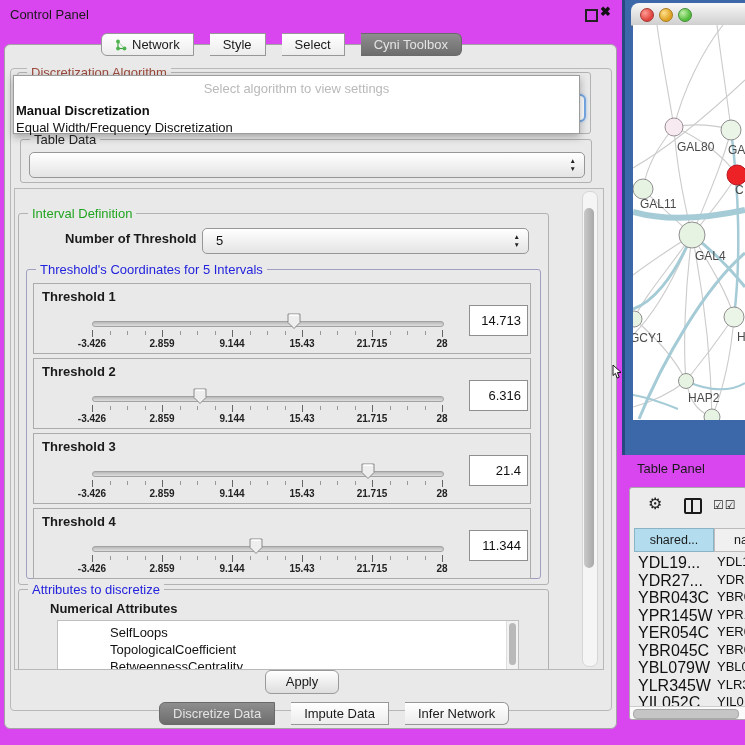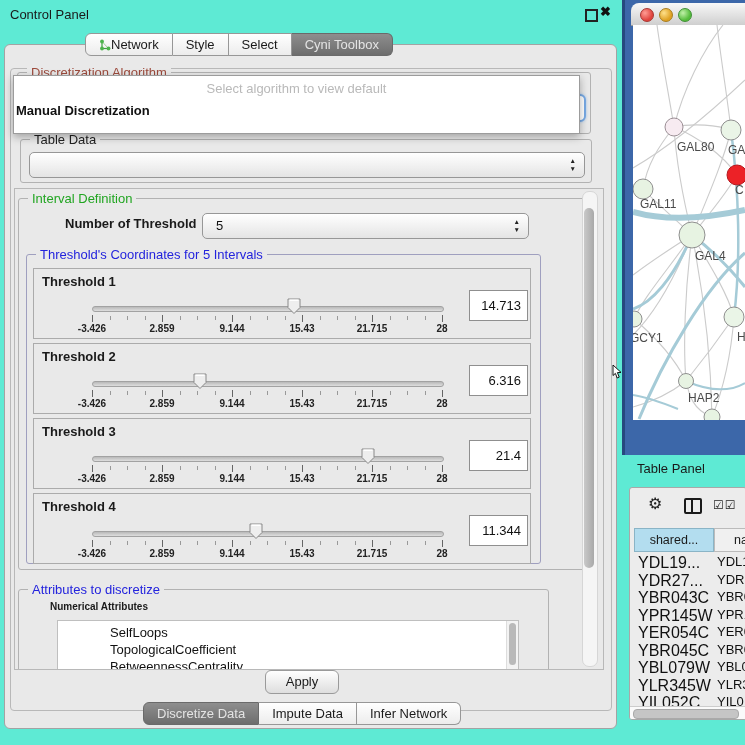--- a/index.html
+++ b/index.html
@@ -1,32 +1,32 @@
 <!DOCTYPE html>
 <html><head>
 <meta charset="utf-8">
 <style>
   html,body{margin:0;padding:0;}
-  #root{position:relative;width:745px;height:745px;background:#5eead4;overflow:hidden;
+  #root{position:relative;width:745px;height:745px;background:#d946ef;overflow:hidden;
         font-family:"Liberation Sans",sans-serif;color:#1a1a1a;}
   .abs{position:absolute;}
 
   
   .cp-title{left:10px;top:7px;font-size:13px;}
   .float-btn{left:585px;top:9px;width:9px;height:9px;border:2px solid #222;background:transparent;}
   .close-btn{left:600px;top:4px;font-size:13px;font-weight:bold;color:#111;}
 
   .outer-panel{left:4px;top:44px;width:611px;height:683px;border:1px solid #a3a3a3;border-radius:6px;background:#e9e9e9;}
   .inner-panel{left:10px;top:68px;width:600px;height:641px;border:1px solid #b8b8b8;border-radius:4px;background:#e9e9e9;}
 
   
   .segbar{display:flex;z-index:20;}
   .seg{height:21px;line-height:21px;padding:0 13px;background:linear-gradient(#ffffff,#ececec);
-       border:1px solid #979797;border-left:none;font-size:13px;display:flex;align-items:center;
-       color:#1a1a1a;white-space:nowrap;}
+       border:1px solid #979797;border-left:none;font-size:13px;display:flex;align-items:center;gap:5px;
+       color:#1a1a1a;white-space:nowrap;margin-left:16px;}
   .seg:first-child{border-left:1px solid #979797;border-radius:6px 0 0 6px;}
   .seg:last-child{border-radius:0 6px 6px 0;}
   .seg.sel{background:linear-gradient(#8e8e8e,#6d6d6d);color:#e4e4e4;border-color:#6a6a6a;}
   #top-tabs{left:85px;top:33px;}
   #bottom-tabs{left:143px;top:702px;}
 
   
   .group{position:absolute;border:1px solid #b2b2b2;border-radius:3px;}
   .group-label{position:absolute;top:-8px;left:9px;background:#e9e9e9;padding:0 4px;font-size:13px;white-space:nowrap;}
   .lbl-green{color:#21a521;}
@@ -61,21 +61,21 @@
              border:1px solid #a2a2a2;border-radius:3px;}
   .tick{position:absolute;width:1px;background:#666;}
   .tick.major{top:46px;height:7px;}
   .tick.minor{top:47px;height:4px;background:#999;}
   .tick-label{position:absolute;top:54px;width:56px;text-align:center;font-size:10px;font-weight:bold;color:#222;}
   .thr-thumb{position:absolute;top:29px;width:14px;height:17px;}
   .thr-value{position:absolute;left:435px;top:21px;width:51px;height:29px;background:#fff;border:1px solid #8f8f8f;
              font-size:13px;text-align:right;padding-right:6px;line-height:29px;box-sizing:content-box;color:#111;}
 
   
-  .attr-title{position:absolute;left:31px;top:11px;font-size:10px;font-weight:bold;}
+  .attr-title{position:absolute;left:31px;top:11px;font-size:13px;font-weight:bold;}
   #attr-list{position:absolute;left:38px;top:30px;width:460px;height:80px;background:#fff;border:1px solid #bfbfbf;overflow:hidden;}
   .attr-item{padding-left:12px;font-size:13px;height:17px;line-height:17px;color:#111;}
   #attr-list .inner{padding-top:3px;padding-left:40px;}
   .list-scroll{position:absolute;right:0;top:0;width:11px;height:100%;background:#f3f3f3;border-left:1px solid #ddd;}
   .list-scroll .thumb{position:absolute;left:2px;top:2px;width:7px;height:42px;background:#b9b9b9;border-radius:4px;}
 
   
   #apply-btn{left:265px;top:670px;width:72px;height:22px;background:linear-gradient(#ffffff,#dedede);
              border:1px solid #9a9a9a;border-radius:6px;font-size:13px;text-align:center;line-height:22px;}
 
@@ -145,39 +145,40 @@
         <span>Cyni Toolbox</span>
       </div>
     </div>
 
   <div class="group" style="left:17px;top:72px;width:572px;height:60px;">
     <span class="group-label lbl-red">Discretization Algorithm</span>
   </div>
   <div class="combo-focus" style="left:24px;top:94px;width:558px;height:24px;"></div>
 
   <div class="abs" id="algo-popup">
-    <div class="popup-placeholder">Select algorithm to view default</div>
+    <div class="popup-placeholder">Select algorithm to view settings</div>
     <div id="algo-options">
         <div class="popup-opt bold">Manual Discretization</div>
+        <div class="popup-opt">Equal Width/Frequency Discretization</div>
       </div>
   </div>
 
   <div class="group" style="left:20px;top:139px;width:570px;height:42px;">
     <span class="group-label lbl-dark">Table Data</span>
     <div class="combo" style="left:8px;top:12px;width:554px;height:24px;">
       <span class="stepper">
           <span>▲</span>
           <span>▼</span>
         </span>
     </div>
   </div>
 
   <div class="abs" id="viewport">
 
-    <div class="group" style="left:3px;top:9px;width:529px;height:370px;padding-left:40px;">
+    <div class="group" style="left:3px;top:24px;width:529px;height:370px;">
       <span class="group-label lbl-green">Interval Definition</span>
       <div class="noi-label">Number of Threshold</div>
       <div class="combo" style="left:183px;top:14px;width:325px;height:24px;">
         <span class="val">5</span>
         <span class="stepper">
             <span>▲</span>
             <span>▼</span>
           </span>
       </div>
       <div class="group" style="left:7px;top:55px;width:513px;height:308px;border-color:#9f9fbf;">

